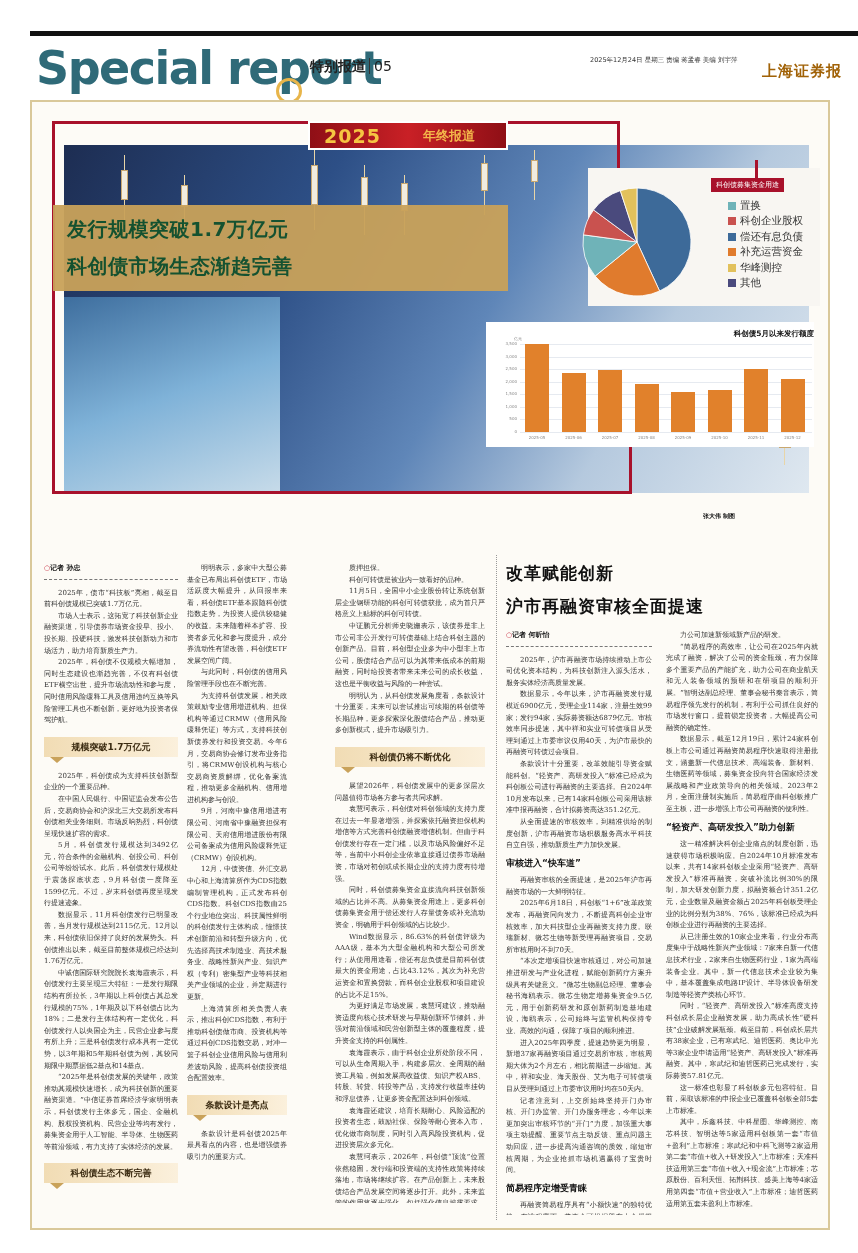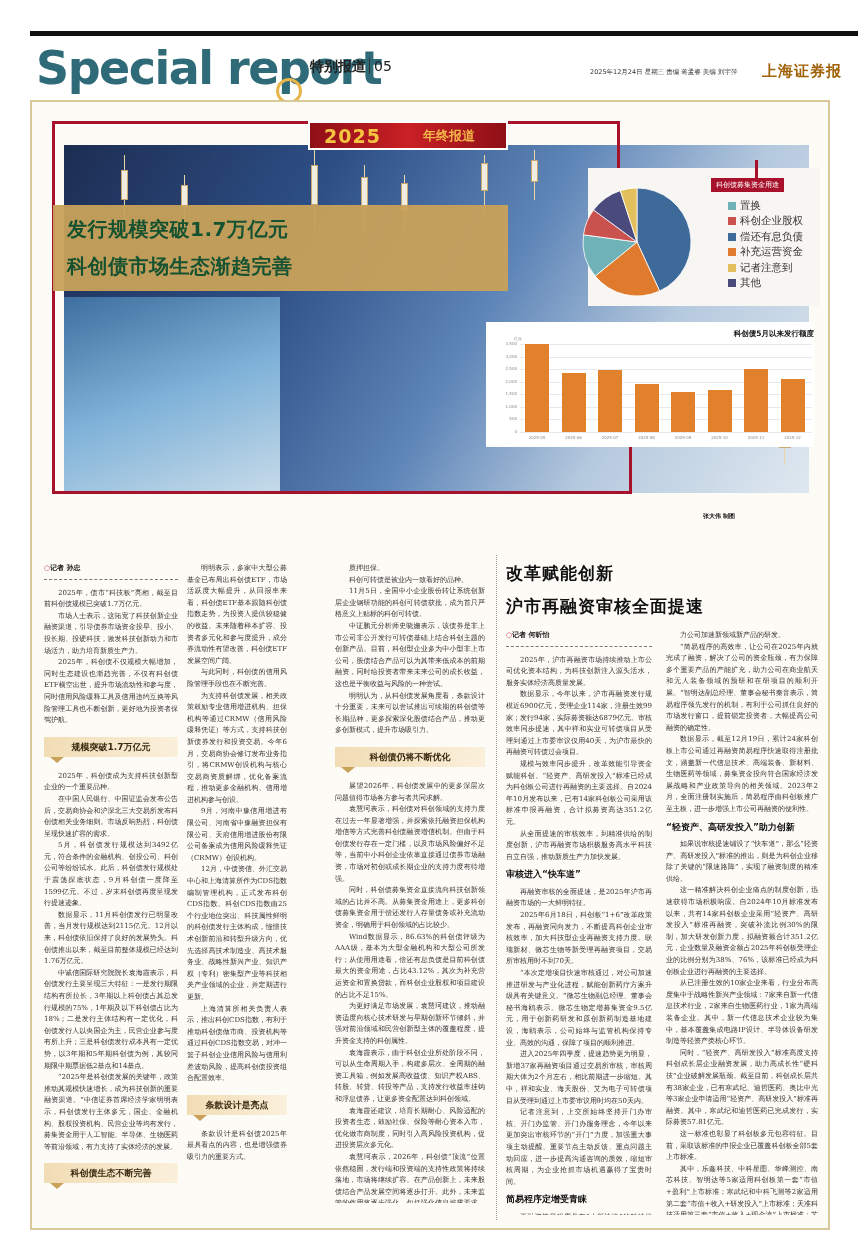--- a/index.html
+++ b/index.html
@@ -4,21 +4,21 @@
 <style>
   * { box-sizing: border-box; margin: 0; padding: 0; }
   body { width: 858px; height: 1253px; background: #fff; position: relative; overflow: hidden;
     font-family: "DejaVu Serif", serif; color: #222; }
   .topbar { position: absolute; left: 30px; top: 31px; width: 828px; height: 5px; background: #111; }
   .brand { position: absolute; left: 36px; top: 40px; font-family: "DejaVu Sans", sans-serif; font-weight: bold;
     font-size: 46px; color: #2f6a78; letter-spacing: -1.5px; line-height: 56px; }
   .section { position: absolute; left: 310px; top: 58px; font-family: "DejaVu Sans", sans-serif; font-size: 14px; color: #222; font-weight: bold; }
   .section .pg { font-weight: normal; border-left: 1px solid #333; padding-left: 4px; margin-left: 3px; }
   .ring { position: absolute; left: 276px; top: 78px; width: 26px; height: 26px; border: 3px solid #e8b54a; border-radius: 50%; }
-  .dateline { position: absolute; left: 590px; top: 68px; font-family: "DejaVu Sans", sans-serif; font-size: 6.5px; color: #333; }
+  .dateline { position: absolute; left: 590px; top: 56px; font-family: "DejaVu Sans", sans-serif; font-size: 6.5px; color: #333; }
   .masthead { position: absolute; left: 762px; top: 62px; font-family: "DejaVu Serif", serif; font-weight: bold; font-size: 15px; color: #a16207; letter-spacing: 1px; }
 
   .frame { position: absolute; left: 30px; top: 100px; width: 800px; height: 1130px; border: 2px solid #d9c89a; background: #fdfbf6; }
   .redbox { position: absolute; left: 52px; top: 121px; width: 568px; height: 125px; border: 3px solid #a8112b; border-bottom: none; }
   .photo { position: absolute; left: 64px; top: 145px; width: 745px; height: 348px;
     background: linear-gradient(120deg, #1d2d52 0%, #2d4f86 30%, #5f86b8 55%, #b5c9de 75%, #dfe8f0 100%); overflow: hidden; }
   .photo .candle { position: absolute; width: 7px; background: #f1ece0; border: 1px solid #c9a870; }
   .photo .wick { position: absolute; width: 1px; background: #e8d5a8; }
   .photo-bottom { position: absolute; left: 64px; top: 297px; width: 216px; height: 196px;
     background: linear-gradient(160deg, #3e6e9e 0%, #7fb2d8 50%, #c7dbe9 100%); }
@@ -132,21 +132,21 @@
     <div class="row">
       <span class="sw" style="background: rgb(61, 106, 153);"></span>
       <span>偿还有息负债</span>
     </div>
     <div class="row">
       <span class="sw" style="background: rgb(224, 123, 45);"></span>
       <span>补充运营资金</span>
     </div>
     <div class="row">
       <span class="sw" style="background: rgb(226, 193, 92);"></span>
-      <span>记者注意到</span>
+      <span>华峰测控</span>
     </div>
     <div class="row">
       <span class="sw" style="background: rgb(74, 74, 125);"></span>
       <span>其他</span>
     </div>
   </div>
 
 <div class="barcard">
   <div class="bartitle">科创债5月以来发行额度</div>
   <div class="yunit">亿元</div>
@@ -247,21 +247,21 @@
 
 <div class="h2">
   <div>改革赋能创新</div>
   <div>沪市再融资审核全面提速</div>
 </div>
 <div class="col" style="left:506px;top:630px;width:146px;overflow:hidden;height:585px;">
   <div class="byline"><span class="dot">○</span><span>记者 何昕怡</span></div>
   <div>
       <p>2025年，沪市再融资市场持续推动上市公司优化资本结构，为科技创新注入源头活水，服务实体经济高质量发展。</p>
       <p>数据显示，今年以来，沪市再融资发行规模近6900亿元，受理企业114家，注册生效99家；发行94家，实际募资额达6879亿元。审核效率同步提速，其中祥和实业可转债项目从受理到通过上市委审议仅用40天，为沪市最快的再融资可转债过会项目。</p>
-      <p>规模与效率同步提升，改革效能引导资金赋能科创。“轻资产、高研发投入”标准已经成为科创板公司进行再融资的主要选择。自2024年10月发布以来，已有14家科创板公司采用该标准申报再融资，合计拟募资高达351.2亿元。</p>
+      <p>条款设计十分重要，改革效能引导资金赋能科创。“轻资产、高研发投入”标准已经成为科创板公司进行再融资的主要选择。自2024年10月发布以来，已有14家科创板公司采用该标准申报再融资，合计拟募资高达351.2亿元。</p>
       <p>从全面提速的审核效率，到精准供给的制度创新，沪市再融资市场积极服务高水平科技自立自强，推动新质生产力加快发展。</p>
     </div>
   <div class="subhead2">审核进入“快车道”</div>
   <div>
       <p>再融资审核的全面提速，是2025年沪市再融资市场的一大鲜明特征。</p>
       <p>2025年6月18日，科创板“1+6”改革政策发布，再融资同向发力，不断提高科创企业审核效率，加大科技型企业再融资支持力度。联瑞新材、微芯生物等新受理再融资项目，交易所审核用时不到70天。</p>
       <p>“本次定增项目快速审核通过，对公司加速推进研发与产业化进程，赋能创新药疗方案升级具有关键意义。”微芯生物副总经理、董事会秘书海鸥表示。微芯生物定增募集资金9.5亿元，用于创新药研发和原创新药制造基地建设，海鸥表示，公司始终与监管机构保持专业、高效的沟通，保障了项目的顺利推进。</p>
       <p>进入2025年四季度，提速趋势更为明显，新增37家再融资项目通过交易所审核，审核周期大体为2个月左右，相比前期进一步缩短。其中，祥和实业、海天股份、艾为电子可转债项目从受理到通过上市委审议用时均在50天内。</p>
       <p>记者注意到，上交所始终坚持开门办审核、开门办监管、开门办服务理念，今年以来更加突出审核环节的“开门”力度，加强重大事项主动提醒、重要节点主动反馈、重点问题主动回应，进一步提高沟通咨询的质效，缩短审核周期，为企业抢抓市场机遇赢得了宝贵时间。</p>
     </div>
@@ -271,20 +271,19 @@
     </div>
 </div>
 <div class="col" style="left:666px;top:630px;width:152px;overflow:hidden;height:585px;">
   <div>
       <p>力公司加速新领域新产品的研发。</p>
       <p>“简易程序的高效率，让公司在2025年内就完成了融资，解决了公司的资金瓶颈，有力保障多个重要产品的产能扩充，助力公司在商业航天和无人装备领域的预研和在研项目的顺利开展。”智明达副总经理、董事会秘书秦音表示，简易程序领先发行的机制，有利于公司抓住良好的市场发行窗口，提前锁定投资者，大幅提高公司融资的确定性。</p>
       <p>数据显示，截至12月19日，累计24家科创板上市公司通过再融资简易程序快速取得注册批文，涵盖新一代信息技术、高端装备、新材料、生物医药等领域，募集资金投向符合国家经济发展战略和产业政策导向的相关领域。2023年2月，全面注册制实施后，简易程序由科创板推广至主板，进一步增强上市公司再融资的便利性。</p>
     </div>
   <div class="subhead2">“轻资产、高研发投入”助力创新</div>
   <div>
-      <p>如果说审核提速铺设了“快车道”，那么“轻资产、高研发投入”标准的推出，则是为科创企业移除了关键的“限速路障”，实现了融资制度的精准供给。</p>
       <p>这一精准解决科创企业痛点的制度创新，迅速获得市场积极响应。自2024年10月标准发布以来，共有14家科创板企业采用“轻资产、高研发投入”标准再融资，突破补流比例30%的限制，加大研发创新力度，拟融资额合计351.2亿元，企业数量及融资金额占2025年科创板受理企业的比例分别为38%、76%，该标准已经成为科创板企业进行再融资的主要选择。</p>
       <p>从已注册生效的10家企业来看，行业分布高度集中于战略性新兴产业领域：7家来自新一代信息技术行业，2家来自生物医药行业，1家为高端装备企业。其中，新一代信息技术企业较为集中，基本覆盖集成电路IP设计、半导体设备研发制造等轻资产类核心环节。</p>
       <p>同时，“轻资产、高研发投入”标准高度支持科创成长层企业融资发展，助力高成长性“硬科技”企业破解发展瓶颈。截至目前，科创成长层共有38家企业，已有寒武纪、迪哲医药、奥比中光等3家企业申请适用“轻资产、高研发投入”标准再融资。其中，寒武纪和迪哲医药已完成发行，实际募资57.81亿元。</p>
       <p>这一标准也彰显了科创板多元包容特征。目前，采取该标准的申报企业已覆盖科创板全部5套上市标准。</p>
       <p>其中，乐鑫科技、中科星图、华峰测控、南芯科技、智明达等5家适用科创板第一套“市值+盈利”上市标准；寒武纪和中科飞测等2家适用第二套“市值+收入+研发投入”上市标准；天准科技适用第三套“市值+收入+现金流”上市标准；芯原股份、百利天恒、拓荆科技、盛美上海等4家适用第四套“市值+营业收入”上市标准；迪哲医药适用第五套未盈利上市标准。</p>
     </div>
 </div>
 
 </body></html>

